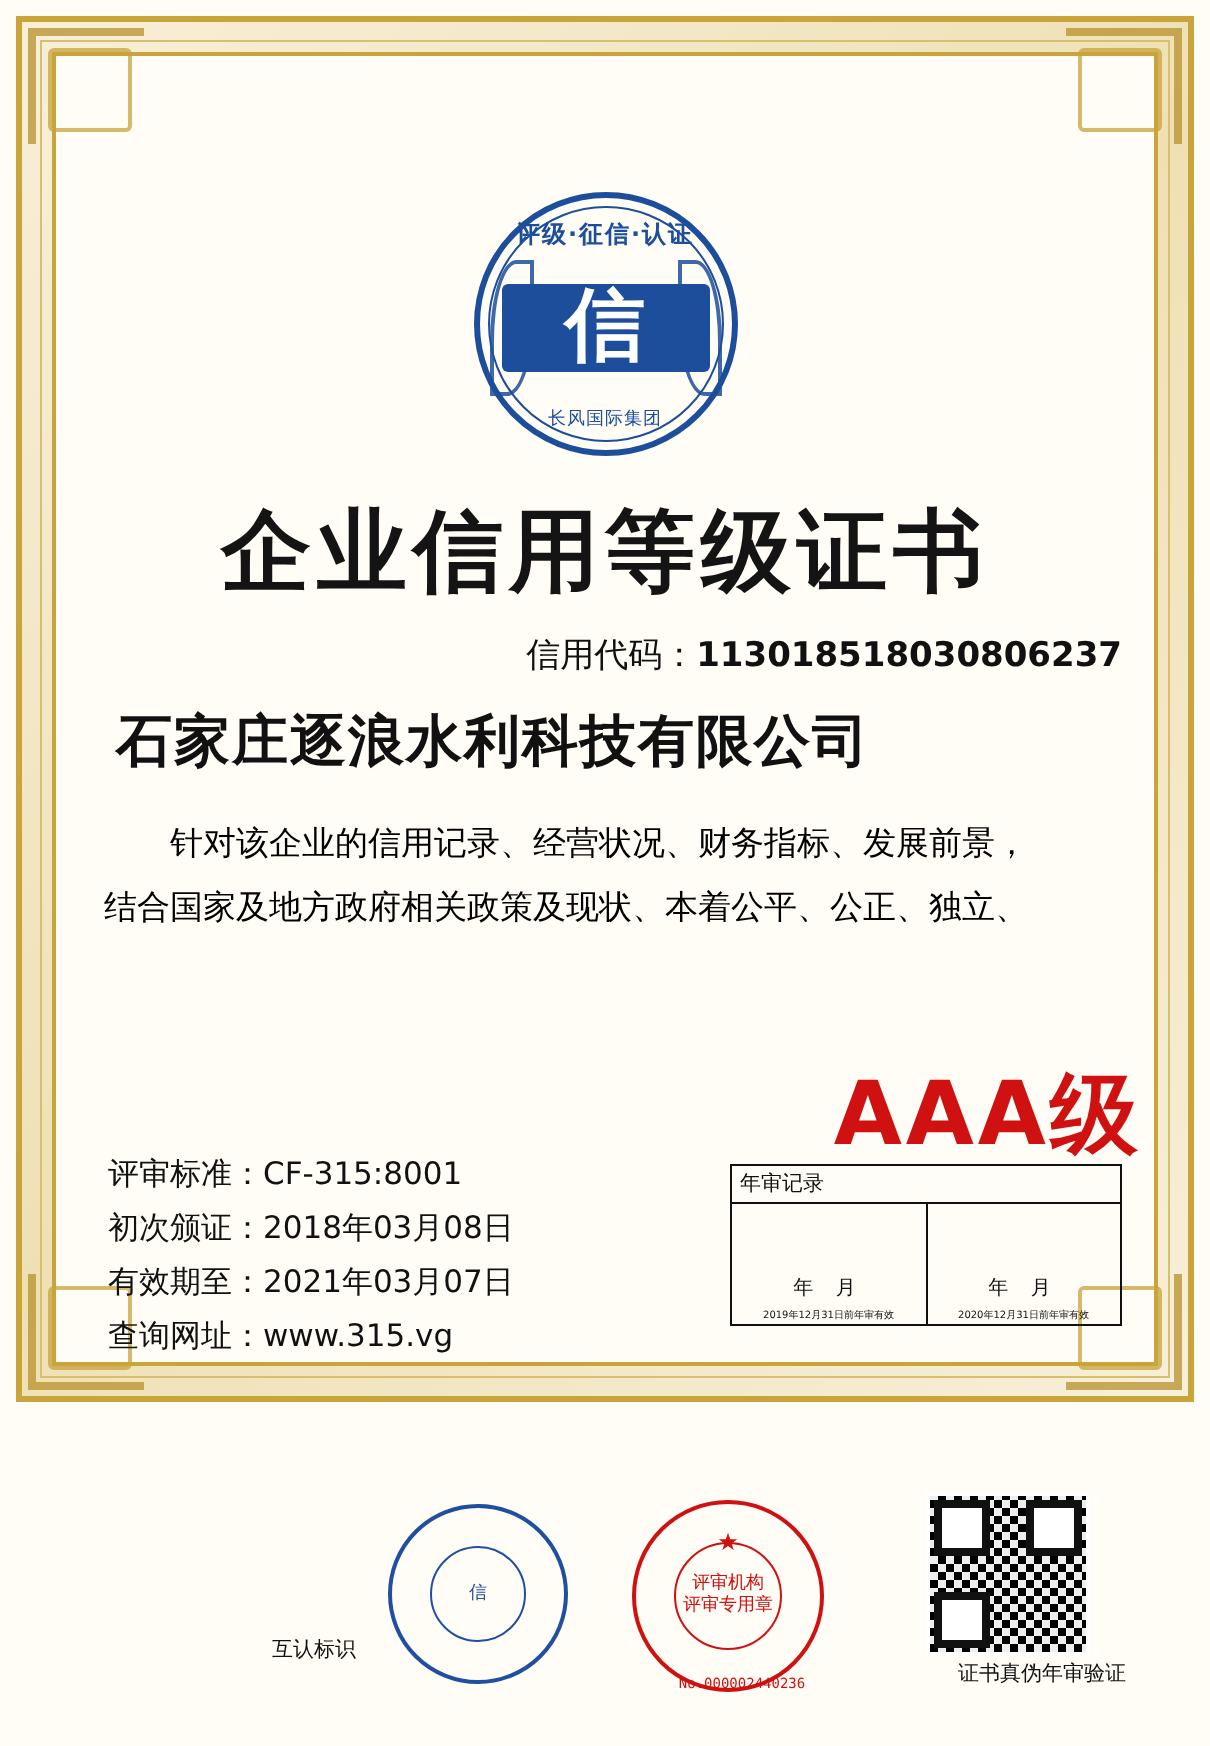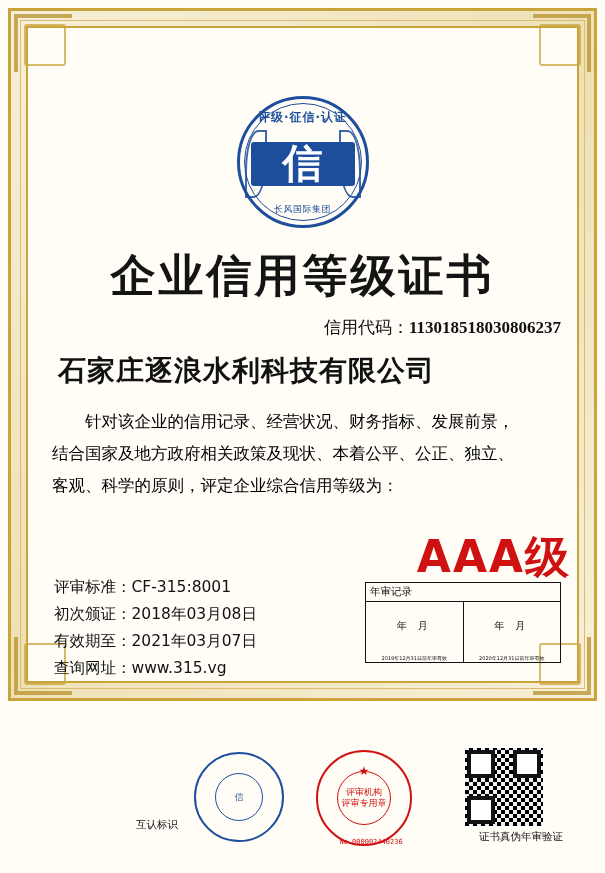--- a/index.html
+++ b/index.html
@@ -96,21 +96,21 @@
     font-weight:bold;
     font-size:45px;
     letter-spacing:3px;
     color:#141414;
   }
   .code-line{
     position:absolute;right:10px;top:282px;
     font-size:17px;color:#111;
     font-family:"DejaVu Sans", sans-serif;
   }
-  .code-line .val{font-weight:bold;font-family:Liberation Serif, serif;}
+  .code-line .val{font-weight:bold;}
   .company{
     position:absolute;left:24px;top:318px;
     font-size:28px;font-weight:bold;color:#111;
     font-family:"DejaVu Sans", sans-serif;
     letter-spacing:1px;
   }
 
   .body-text{
     position:absolute;left:18px;right:14px;top:372px;
     font-size:16.5px;line-height:32px;color:#000000;
@@ -146,21 +146,21 @@
   .review .hd{
     border-bottom:1px solid #111;
     font-size:10.5px;padding:2px 4px;color:#111;
   }
   .review .cells{display:flex;height:60px;}
   .review .cell{
     flex:1;position:relative;
   }
   .review .cell + .cell{border-left:1px solid #111;}
   .review .ym{
-    position:absolute;left:0;right:0;bottom:29px;
+    position:absolute;left:0;right:0;bottom:11px;
     text-align:center;font-size:10px;color:#111;letter-spacing:4px;
   }
   .review .fine{
     position:absolute;left:0;right:0;bottom:1px;
     text-align:center;font-size:5px;color:#111;
   }
 
   
   .seals{position:absolute;left:0;right:0;top:712px;height:100px;}
   .seal{position:absolute;}
@@ -260,21 +260,20 @@
 
     <div class="code-line">
       <span>信用代码：</span><span class="val">113018518030806237</span>
     </div>
 
     <div class="company">石家庄逐浪水利科技有限公司</div>
 
     <div class="body-text">
       <p class="first">针对该企业的信用记录、经营状况、财务指标、发展前景，</p>
       <p>结合国家及地方政府相关政策及现状、本着公平、公正、独立、</p>
-      <p>客观、科学的原则，评定企业综合信用等级为：</p>
     </div>
 
     <div class="grade">AAA级</div>
 
     <div class="meta">
       <div>评审标准：CF-315:8001</div>
       <div>初次颁证：2018年03月08日</div>
       <div>有效期至：2021年03月07日</div>
       <div>查询网址：www.315.vg</div>
     </div>

